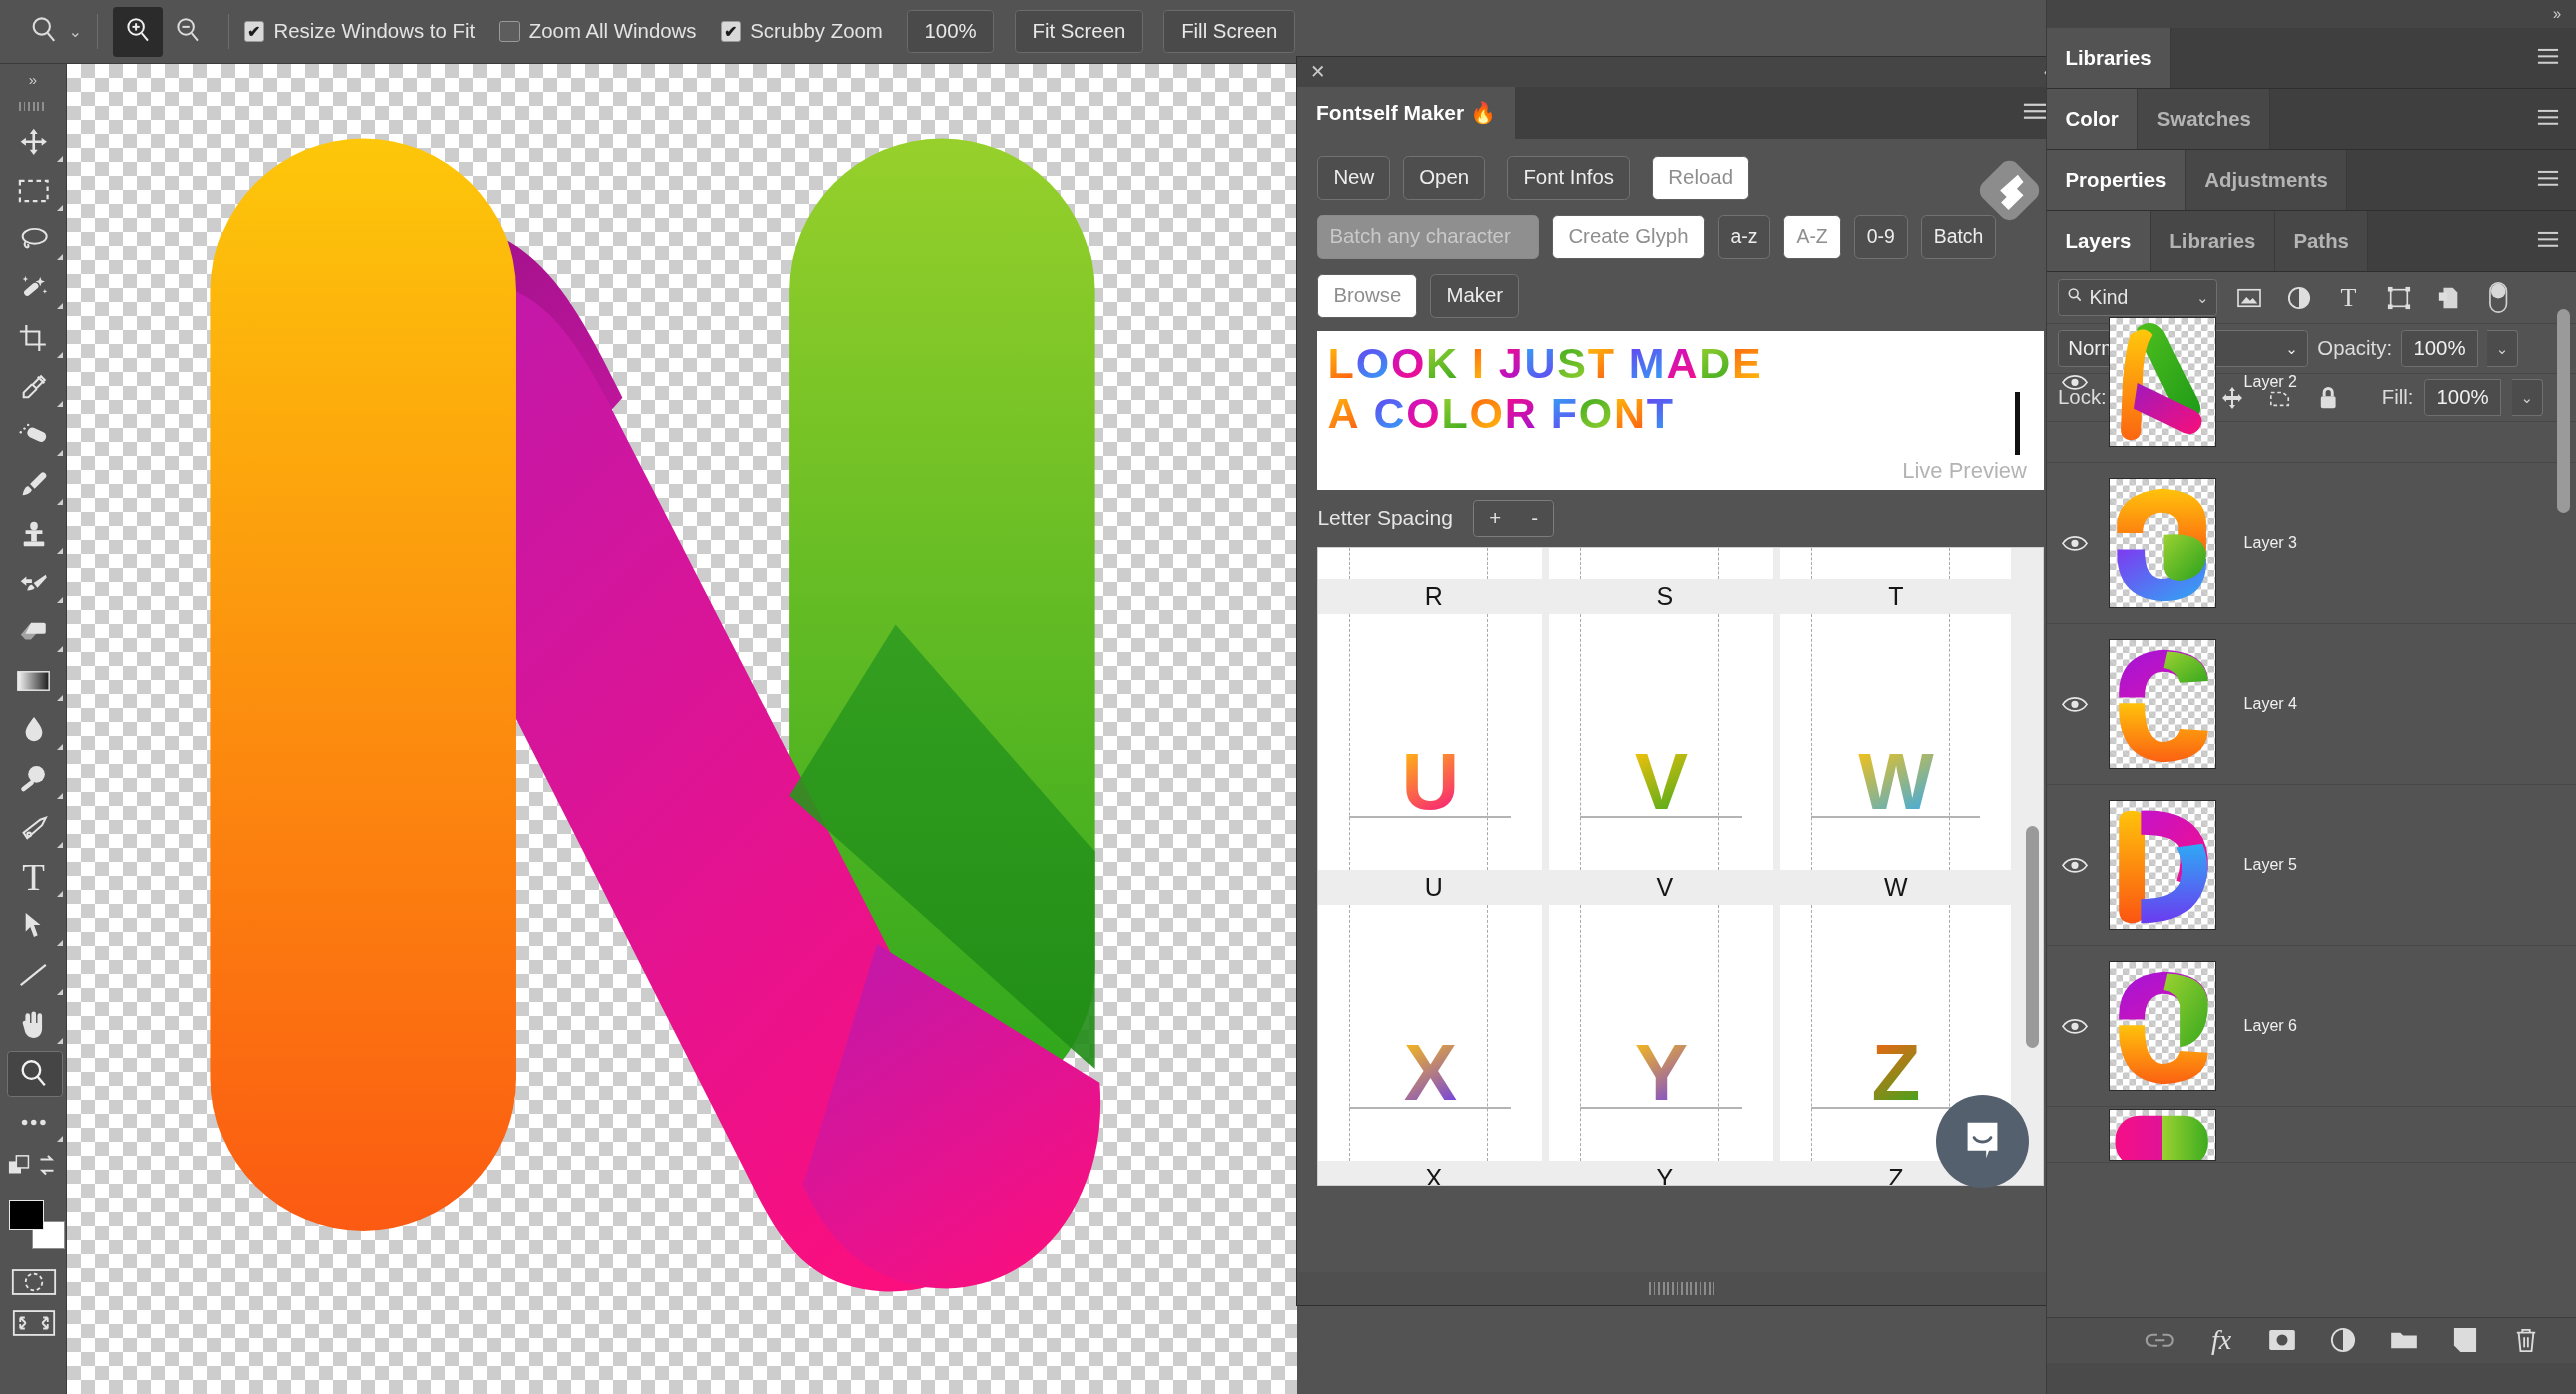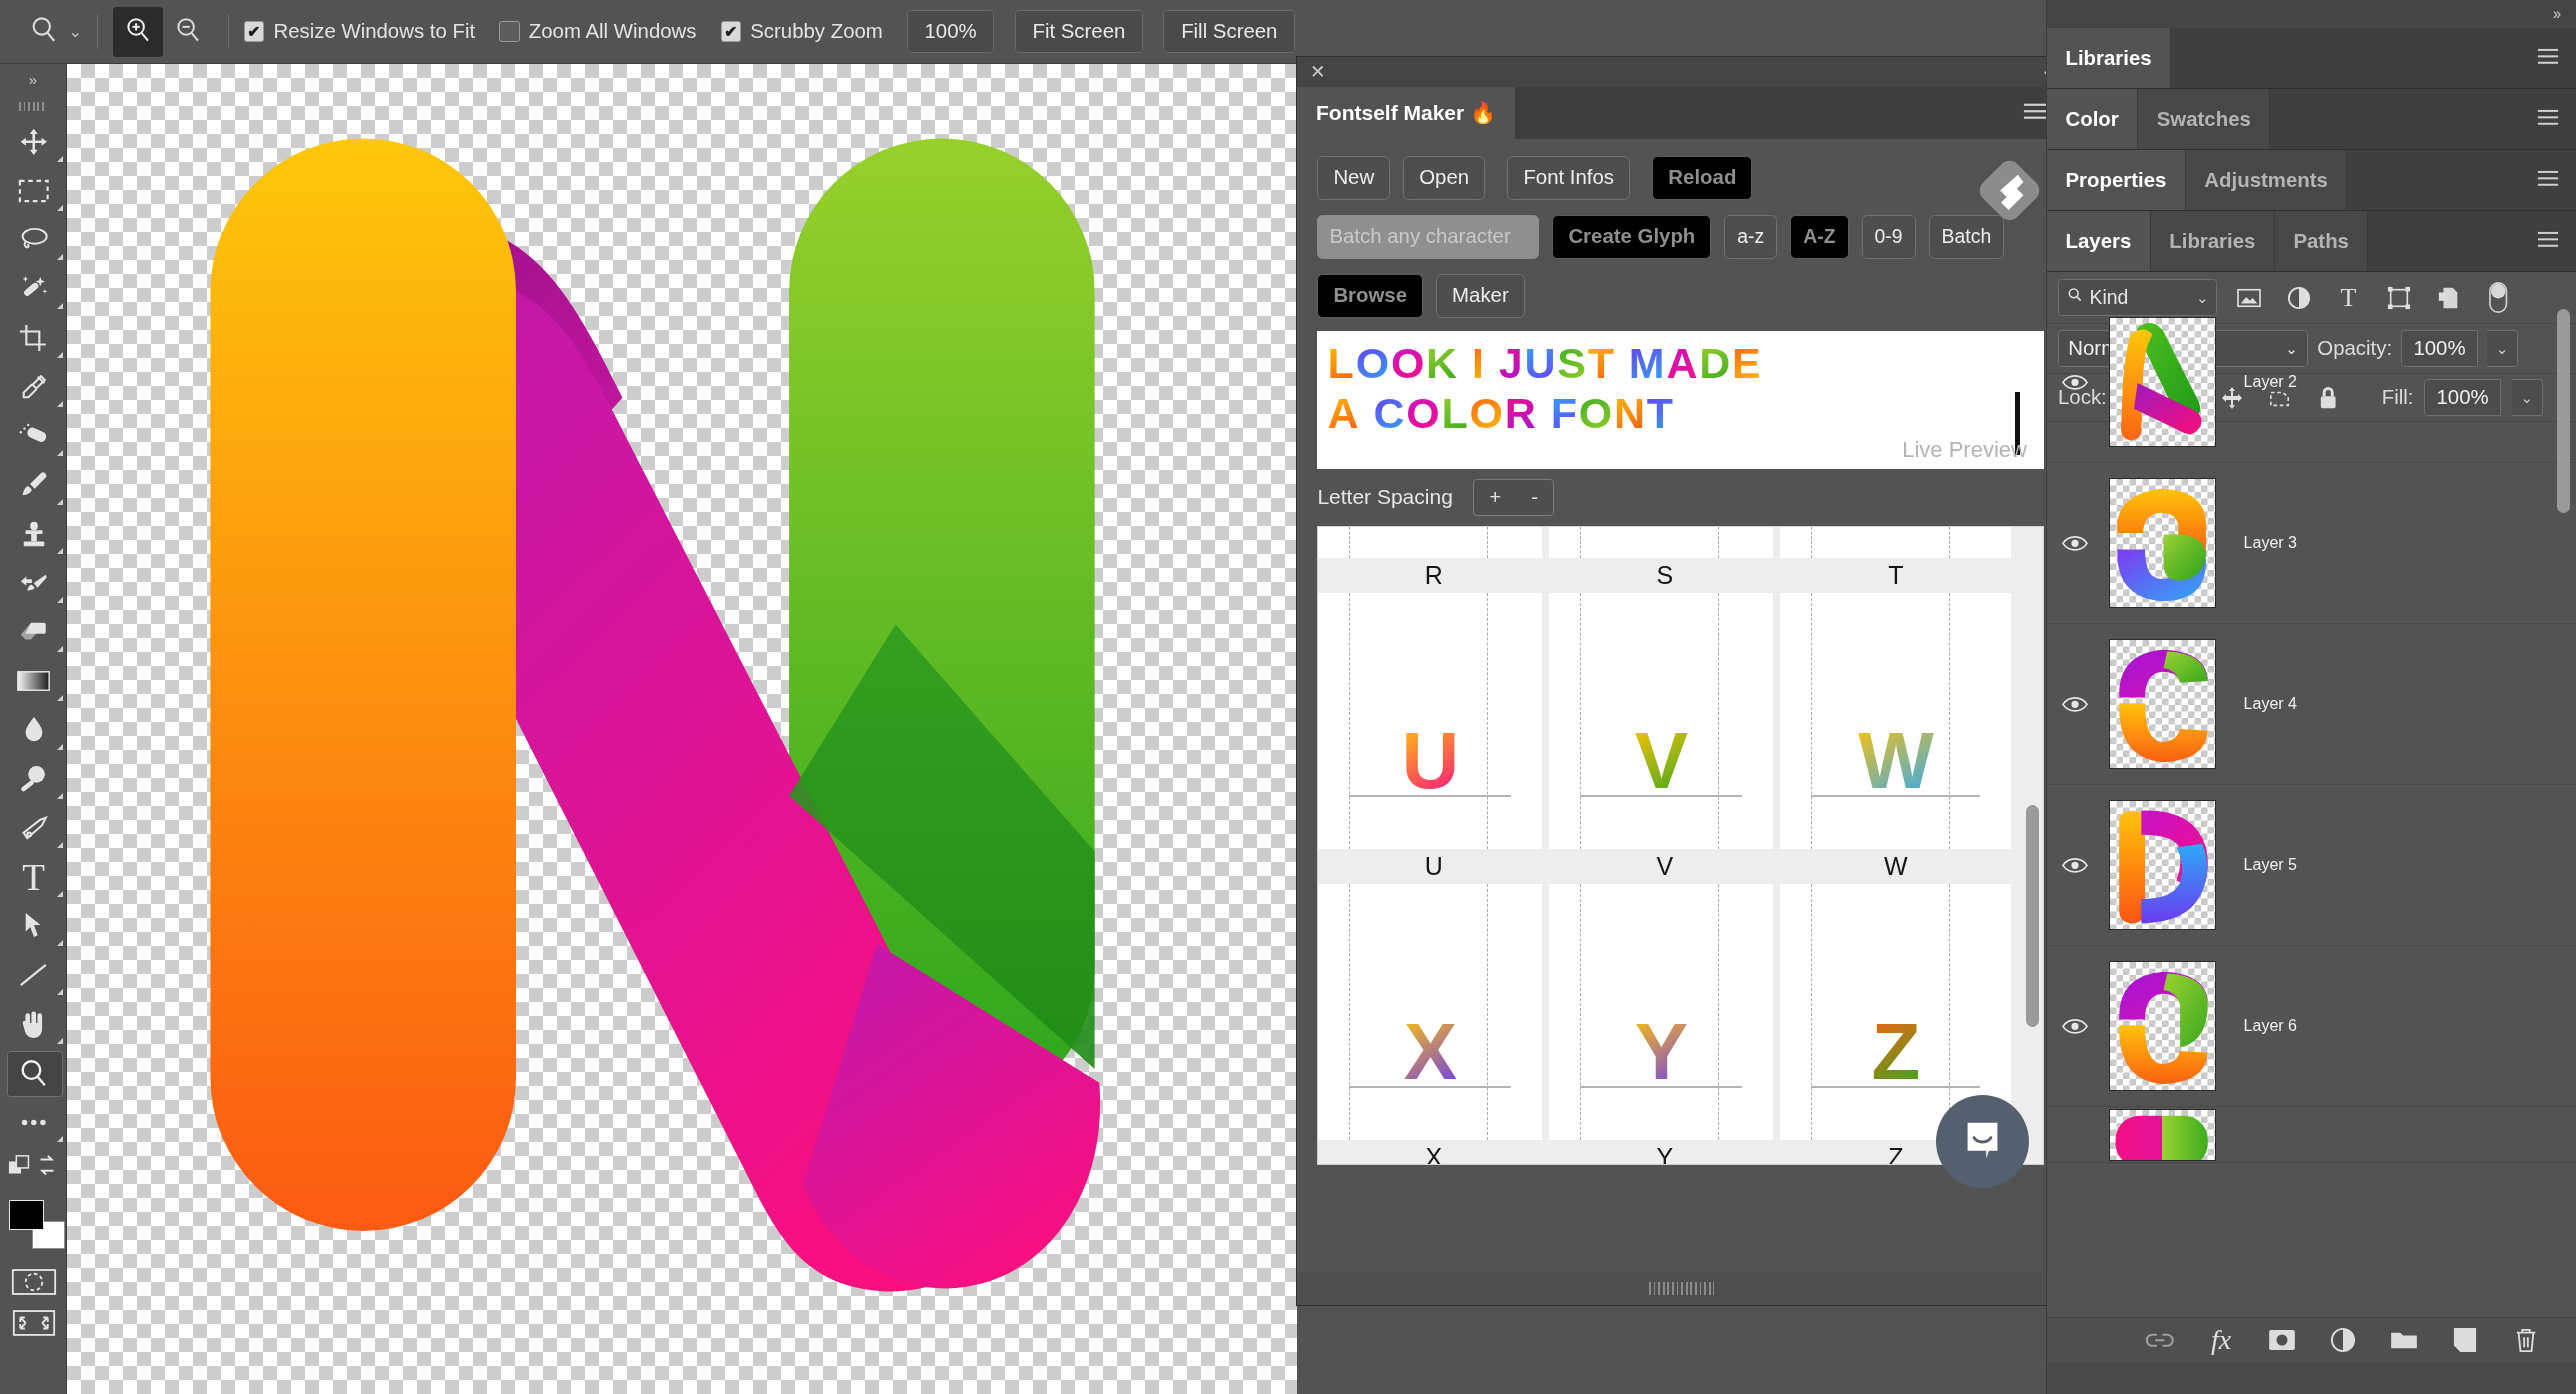--- a/index.html
+++ b/index.html
@@ -89,30 +89,30 @@
                justify-content:space-between; }
   #fs-tab { background:#535353; color:#ffffff; font-size:21px; font-weight:bold;
             display:flex; align-items:center; padding:0 19px; gap:7.4px; }
   #fs-burger { display:flex; align-items:center; padding-right:16.7px;}
   #fs-body { position:relative; padding:16.7px 20.4px 0 20.4px; }
   .fsbtn {
     height:44px; border-radius:5.6px; border:0.9px solid #727272; background:#4e4e4e;
     color:#ededed; font-size:20.4px; display:inline-flex; align-items:center;
     justify-content:center; padding:0 15px; margin-right:13px;
   }
-  .fsbtn.dim { color:#8e8e8e; border-color:#5e5e5e; background:#000000;font-weight:bold; }
+  .fsbtn.dim { color:#8e8e8e; border-color:#5e5e5e; background:#ffffff; }
   .fsbtn.small { font-size:19.4px; padding:0 12px; }
   .fsinput {
     height:44px; border-radius:5.6px; border:0.9px solid #8b8b8b; background:#8f8f8f;
     color:#c9c9c9; font-size:20.4px; display:inline-flex; align-items:center;
     padding:0 11px; margin-right:13px; width:222px; overflow:hidden; white-space:nowrap;
   }
   #fslogo { position:absolute; right:20.4px; top:16.7px; width:69px; height:69px;}
   #fs-preview {
-    margin:13px 20.4px 0 20.4px; background:#ffffff; height:138px; position:relative; overflow:hidden;
+    margin:13px 20.4px 0 20.4px; background:#ffffff; height:159px; position:relative; overflow:hidden;
   }
   #fs-preview .pvline { padding-left:9.3px; }
   .pvword { font-size:0; line-height:0.92; white-space:nowrap; }
   .pvchar { display:inline-block; font-family:"Liberation Sans", sans-serif; font-weight:bold;
             font-size:43px; line-height:1; padding:0 0.9px;
             -webkit-background-clip:text; background-clip:text; color:transparent; }
   #pvcaret { position:absolute; right:24px; top:61px; width:4.6px; height:63px; background:#111; }
   #pvlabel { position:absolute; right:16.7px; bottom:5.6px; color:#b4b4b4; font-size:22px; }
   #letterspacing {
     margin:0 20.4px; height:57px; display:flex; align-items:center; gap:20.4px;

